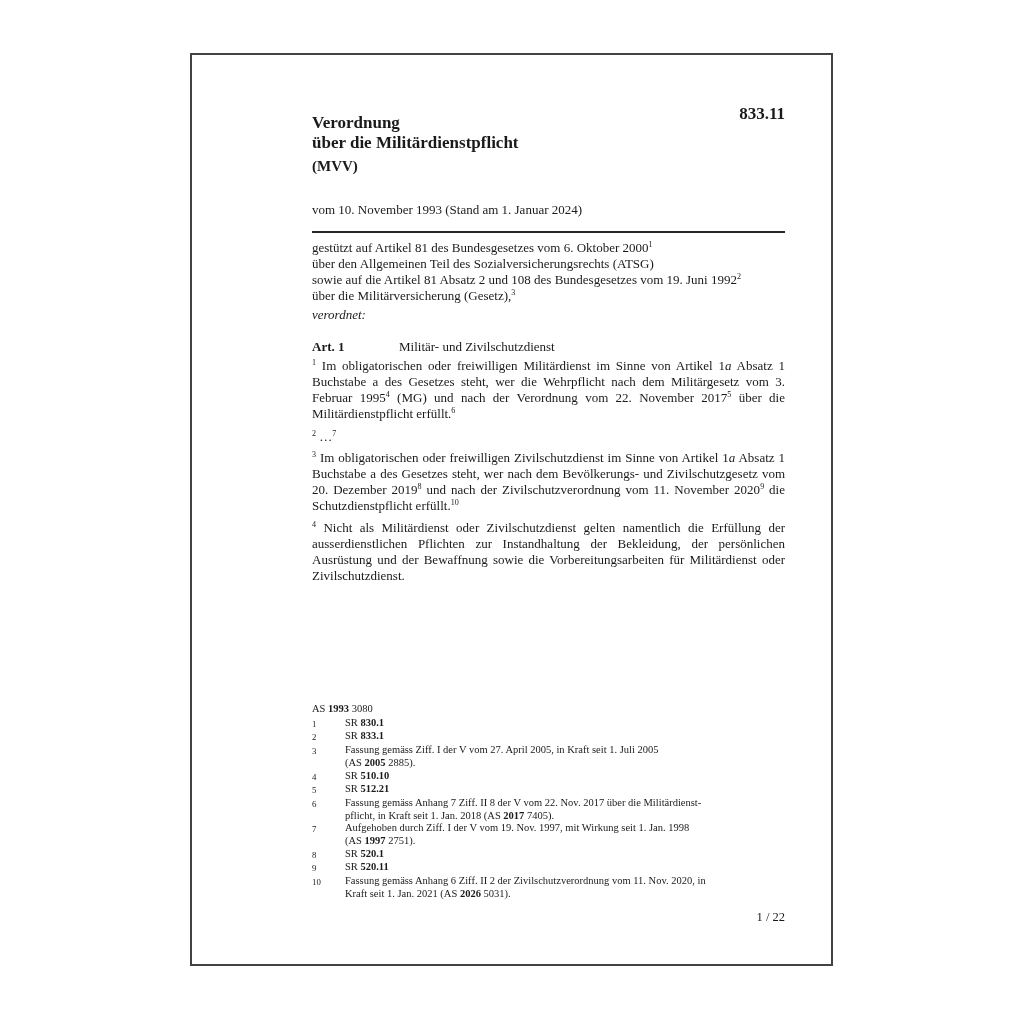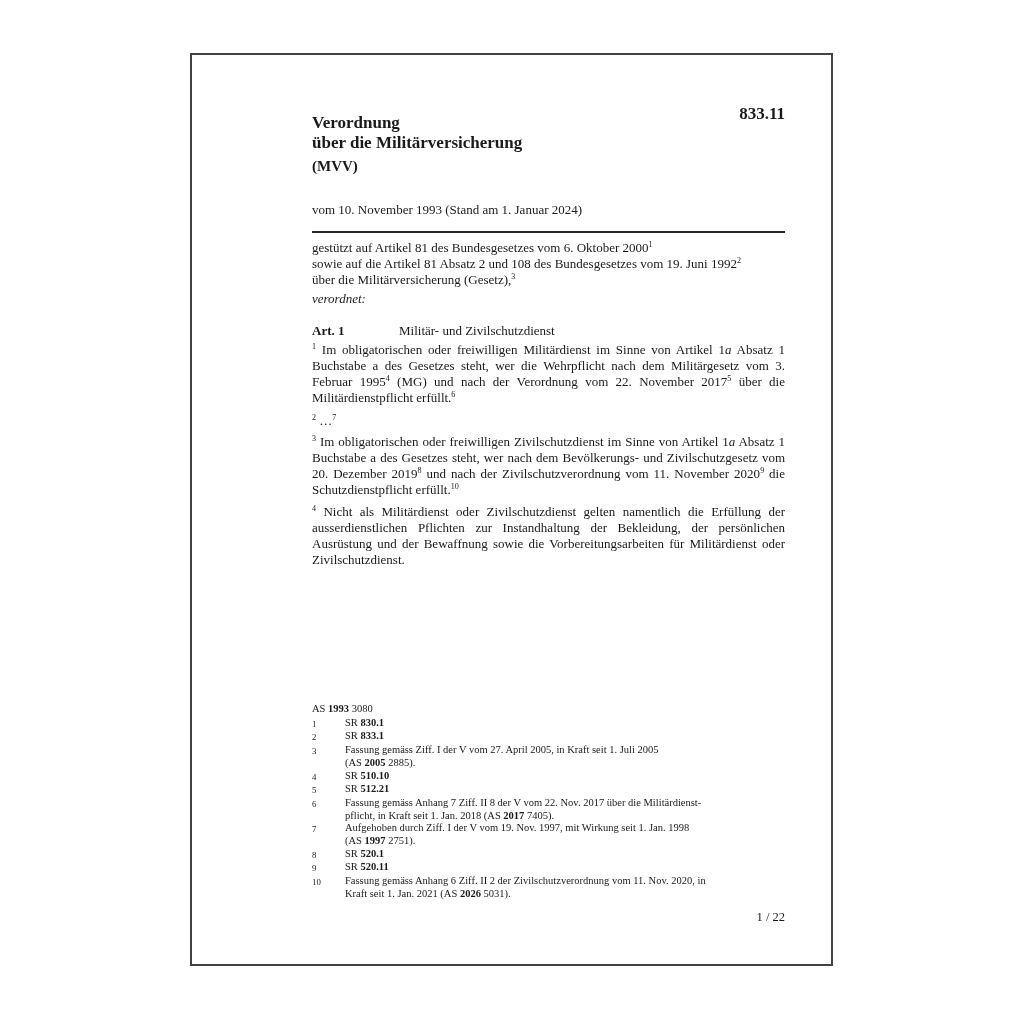--- a/index.html
+++ b/index.html
@@ -73,30 +73,31 @@
 <body>
 
 <div class="canvas">
   <div class="page">
     <div class="content">
 
       <div class="header">
         <div class="doc-code">833.11</div>
         <div class="doc-title">
           <div>Verordnung</div>
-          <div>über die Militärversicherung</div>
+          <div>über die Militärdienstpflicht</div>
         </div>
         <div class="doc-abbr">(MVV)</div>
       </div>
 
       <div class="date-line">vom 10. November 1993 (Stand am 1. Januar 2024)</div>
       <div class="rule"></div>
 
       <div class="pre-basis">
         <div><span>gestützt auf Artikel 81 des Bundesgesetzes vom 6. Oktober 2000</span><sup>1</sup></div>
+        <div><span>über den Allgemeinen Teil des Sozialversicherungsrechts (ATSG)</span></div>
         <div><span>sowie auf die Artikel 81 Absatz 2 und 108 des Bundesgesetzes vom 19. Juni 1992</span><sup>2</sup></div>
         <div><span>über die Militärversicherung (Gesetz),</span><sup>3</sup></div>
       </div>
       <div class="pre-enact">verordnet:</div>
 
 
       <div class="art-row">
         <span class="art-label">Art. 1</span>
         <span>Militär- und Zivilschutzdienst</span>
       </div>

